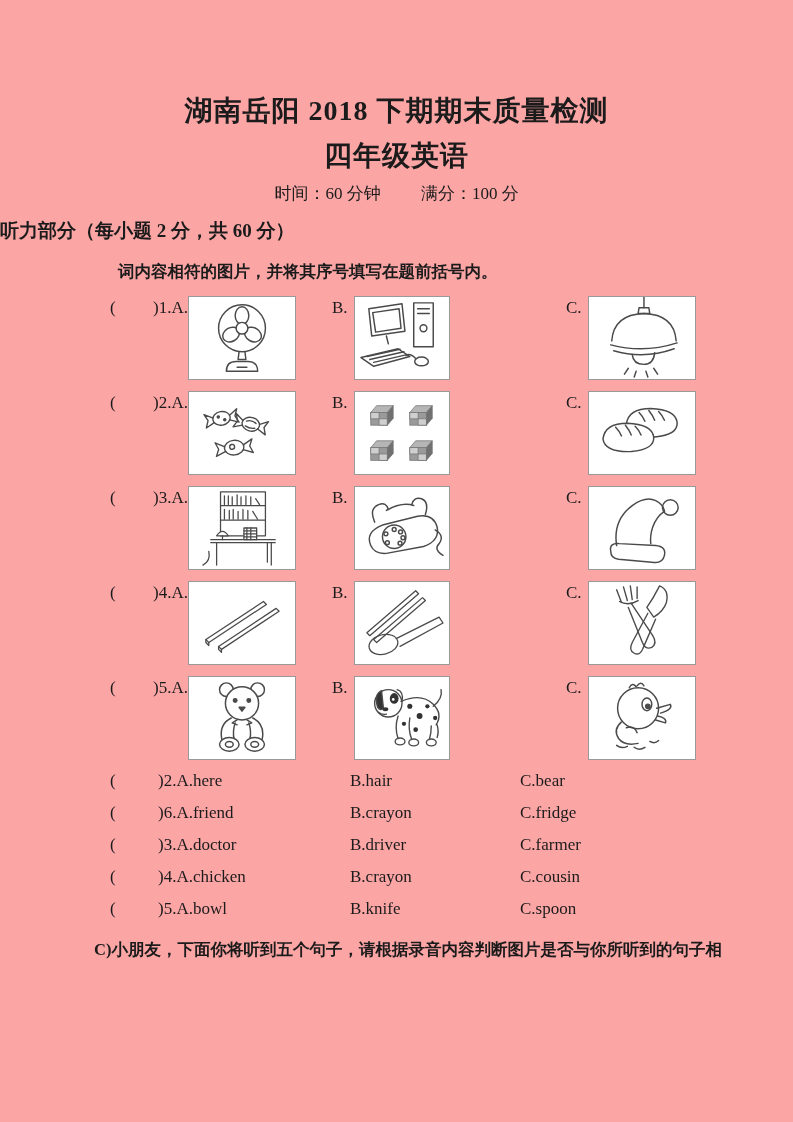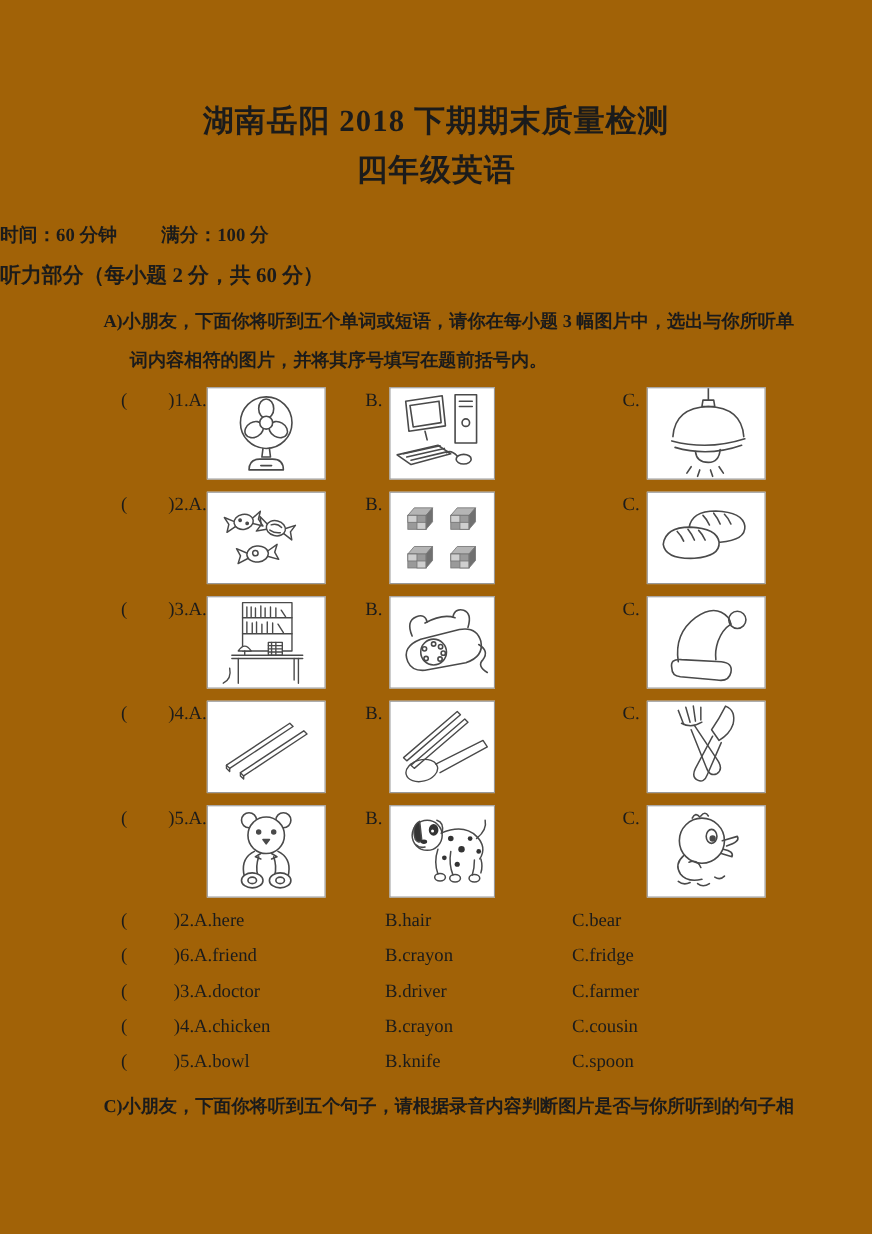--- a/index.html
+++ b/index.html
@@ -1,27 +1,27 @@
 <!DOCTYPE html>
 <html><head>
 <meta charset="utf-8">
 <style>
   * { margin:0; padding:0; box-sizing:border-box; }
   html,body { background:#ffffff; }
   .page {
     position:relative;
     width:793px; height:1122px;
-    background:#a16207;
+    background:#fca5a5;
     color:#1b1b1b;
     font-family:"Liberation Serif","DejaVu Serif",serif;
     overflow:hidden;
     padding-top:88px;
   }
   .title { text-align:center; font-size:28px; font-weight:bold; line-height:45px; letter-spacing:1px; }
-  .meta { text-align:left; margin-top:24px; font-size:17px; line-height:24px;font-weight:bold; }
+  .meta { text-align:center; margin-top:4px; font-size:17px; line-height:24px; }
   .meta span + span { margin-left:36px; }
   .section-heading { font-size:19px; font-weight:bold; margin-top:12px; line-height:26px; }
 
   .instr { margin-left:94px; font-size:16.5px; font-weight:600; line-height:36px; }
   .instr div { white-space:nowrap; }
   .instr .cont { padding-left:24px; }
   .part-a-instr { margin-top:10px; }
   .part-b-instr { margin-top:4px; }
   .part-c-instr { margin-top:13px; white-space:nowrap; }
 
@@ -50,21 +50,20 @@
   <div class="title">四年级英语</div>
 
   <div class="meta">
     <span>时间：60 分钟</span>
     <span>满分：100 分</span>
   </div>
 
   <div class="section-heading">听力部分（每小题 2 分，共 60 分）</div>
 
   <div class="instr part-a-instr">
-    <div>A)小朋友，下面你将听到五个单词或短语，请你在每小题 3 幅图片中，选出与你所听单</div>
     <div class="cont">词内容相符的图片，并将其序号填写在题前括号内。</div>
   </div>
 
   <div class="pic-grid">
 
     <div class="pic-row">
       <span class="q-label">
         <span>(</span>
         <span>)1.A.</span>
       </span>

